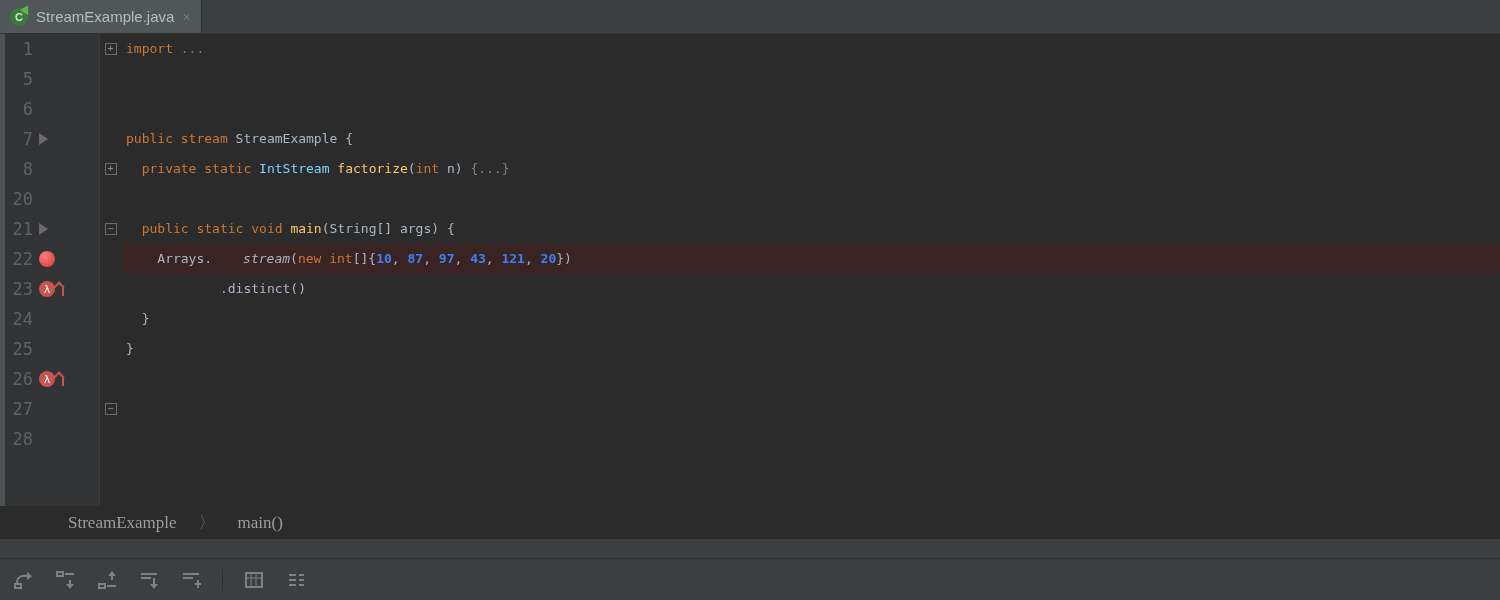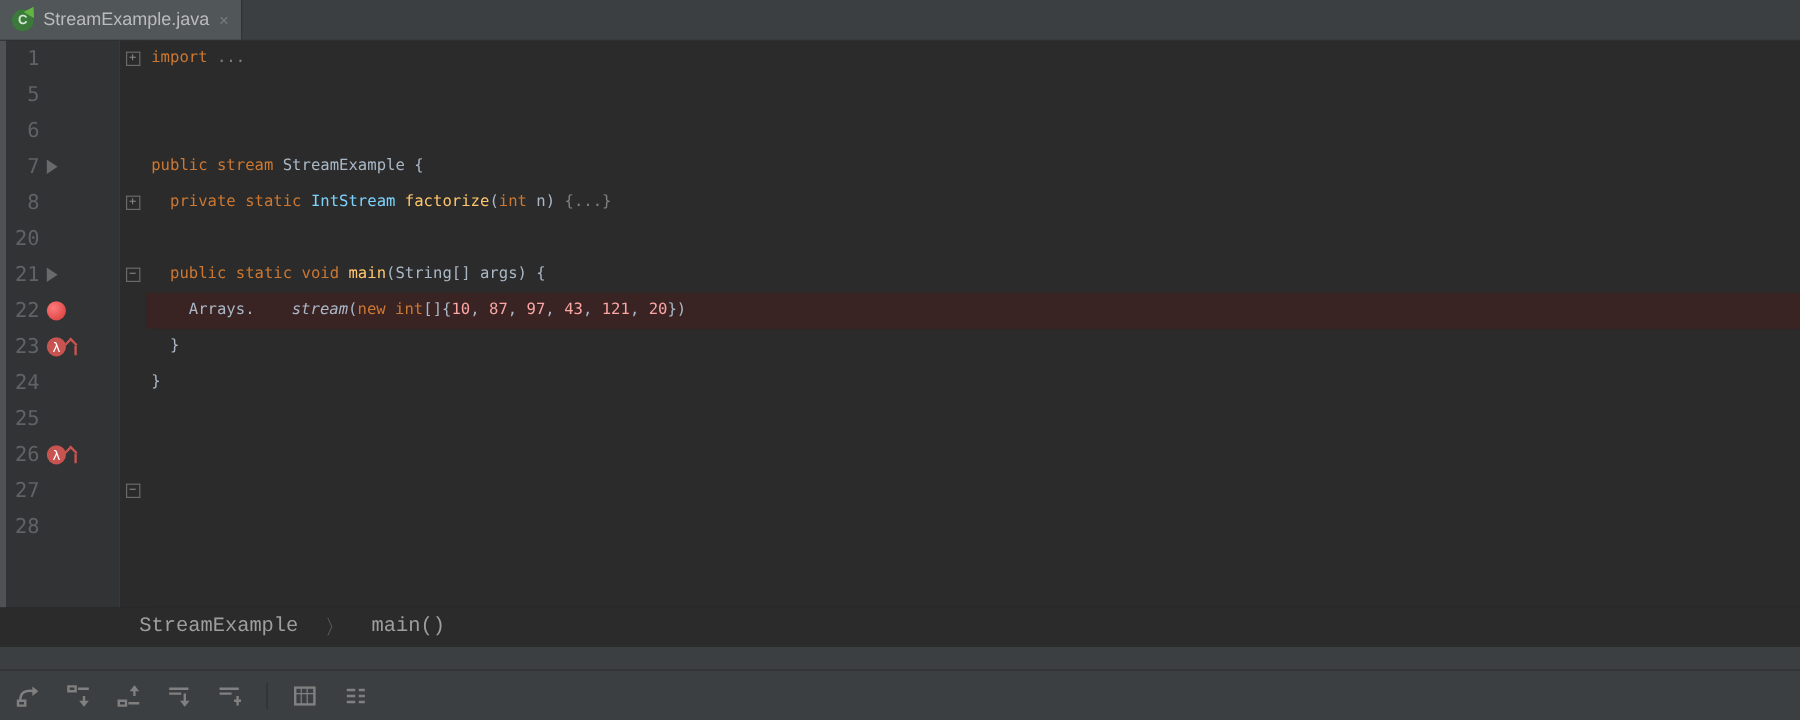--- a/index.html
+++ b/index.html
@@ -120,31 +120,31 @@
   font-size: 10px; color: #8a8a8a;
   display: flex; align-items: center; justify-content: center;
   line-height: 1;
 }
 .code { flex: 1; font-size: 13px; line-height: 30px; }
 .code-row { height: 30px; padding-left: 4px; white-space: pre; }
 .code-row.bp { background: #3a2323; }
 .kw { color: #cc7832; }
 .fn { color: #ffc66d; }
 .str-type { color: #7dd3fc; }
-.num { color: #fca5a5; }
+.num { color: #3b82f6; font-weight: bold; }
 .fold-text { color: #808080; }
 .italic { font-style: italic; margin-left: 31px; }
 .breadcrumb {
   height: 32px;
   background: #2b2b2b;
   border-top: 1px solid #2b2b2b;
-  padding-left: 116px;
+  padding-left: 68px;
   display: flex;
   align-items: center;
-  font-family: Liberation Mono, monospace;
+  font-family: Liberation Serif, serif;
   font-size: 17px;
   color: #9e9e9e;
   gap: 22px;
 }
 .breadcrumb .sep { color: #666; }
 .bottom-strip { height: 20px; background: #3c3f41; border-top: 1px solid #282828; }
 .toolbar {
   height: 42px;
   background: #3c3f41;
   border-top: 1px solid #323232;
@@ -269,20 +269,21 @@
 
   <div class="code">
     <div class="code-row"><span class="kw">import</span><span class="fold-text"> ...</span></div>
     <div class="code-row"></div>
     <div class="code-row"></div>
     <div class="code-row"><span class="kw">public </span><span class="kw">stream </span><span>StreamExample {</span></div>
     <div class="code-row">  <span class="kw">private </span><span class="kw">static </span><span class="str-type">IntStream </span><span class="fn">factorize</span><span>(</span><span class="kw">int </span><span>n) </span><span class="fold-text">{...}</span></div>
     <div class="code-row"></div>
     <div class="code-row">  <span class="kw">public </span><span class="kw">static </span><span class="kw">void </span><span class="fn">main</span><span>(String[] args) {</span></div>
     <div class="code-row bp">    <span>Arrays.</span><span class="italic">stream</span><span>(</span><span class="kw">new </span><span class="kw">int</span><span>[]{</span><span class="num">10</span><span>, </span><span class="num">87</span><span>, </span><span class="num">97</span><span>, </span><span class="num">43</span><span>, </span><span class="num">121</span><span>, </span><span class="num">20</span><span>})</span></div>
+    <div class="code-row">            <span>.distinct()</span></div>
     <div class="code-row">  <span>}</span></div>
     <div class="code-row"><span>}</span></div>
   </div>
 </div>
 
 <div class="breadcrumb">
   <span>StreamExample</span>
   <span class="sep">〉</span>
   <span>main()</span>
 </div>

